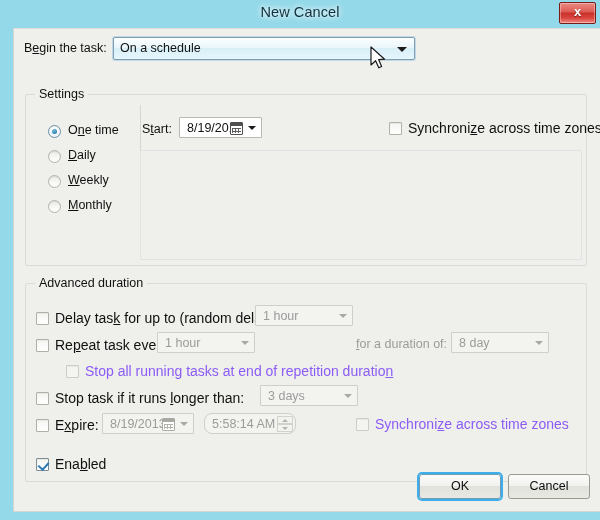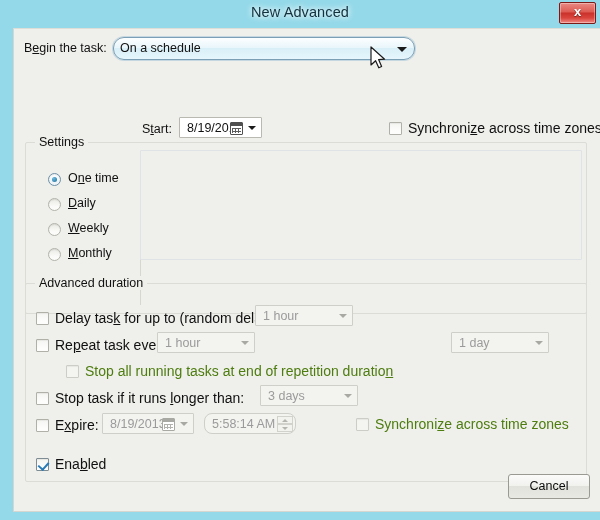--- a/index.html
+++ b/index.html
@@ -71,21 +71,21 @@
   }
   .lbl.dim { color: #9b9b9b; }
   u { text-decoration: underline; }
 
   
   #begin-label { left: 10px; top: 12px; }
 
   .combo {
     position: absolute;
     border: 1px solid #7b9fb5;
-    border-radius: 11px;
+    border-radius: 2px;
     background: linear-gradient(180deg,#fcfeff 0%, #eaf6fb 45%, #d9eff8 50%, #e6f6fc 100%);
     cursor: pointer;
   }
   .combo .val {
     position: absolute;
     left: 6px; top: 3px;
     font-size: 12.5px; color: #111;
     white-space: nowrap;
   }
   .combo .arrow {
@@ -111,21 +111,21 @@
   }
   .group > .gtitle {
     position: absolute;
     top: -8px; left: 9px;
     padding: 0 4px;
     background: #efefeb;
     font-size: 12.5px;
     color: #101010;
     white-space: nowrap;
   }
-  #settings-group { left: 11px; top: 65px; width: 562px; height: 172px; margin-top: 48px; }
+  #settings-group { left: 11px; top: 65px; width: 562px; height: 172px; }
   #advanced-group { left: 11px; top: 254px; width: 562px; height: 199px; }
 
   .vdivider {
     position: absolute;
     left: 114px; top: 10px;
     width: 1px; height: 152px;
     background: #d7d7d1;
   }
 
   
@@ -267,21 +267,21 @@
     border-width: 0 2px 2px 0;
     transform: rotate(42deg);
   }
   .cb-label {
     position: absolute;
     left: 19px; top: 0;
     font-size: 14px;
     color: #101010;
     white-space: nowrap;
   }
-  .cb-row.dim .cb-label { color: #4d7c0f; }
+  .cb-row.dim .cb-label { color: #8b5cf6; }
 
   
   #schedule-panel {
     position: absolute;
     left: 126px; top: 121px;
     width: 442px; height: 110px;
     background: #eff0ec;
     border: 1px solid #dfe3e6;
     border-radius: 1px;
   }
@@ -313,21 +313,21 @@
     width: 18px; height: 26px;
     pointer-events: none;
   }
 </style>
 </head>
 <body>
 
 <div class="window">
 
   <div class="titlebar">
-    <div class="title-text">New Advanced</div>
+    <div class="title-text">New Cancel</div>
     <div class="close-btn">
       <span>x</span>
     </div>
   </div>
 
   <div class="client">
 
     <div class="lbl" id="begin-label">B<u>e</u>gin the task:</div>
     <div class="combo" id="begin-combo">
       <div class="val">On a schedule</div>
@@ -383,22 +383,23 @@
     </div>
 
     <div class="cb-row" style="left:22px; top:308px;">
       <span class="cb-mark"></span>
       <span class="cb-label">Re<u>p</u>eat task every:</span>
     </div>
     <div class="field dim" style="left:143px; top:303px; width:98px; height:21px;">
       <div class="fval">1 hour</div>
       <span class="drop-arrow"></span>
     </div>
+    <div class="lbl dim" style="left:342px; top:308px;"><u>f</u>or a duration of:</div>
     <div class="field dim" style="left:437px; top:303px; width:98px; height:21px;">
-      <div class="fval">1 day</div>
+      <div class="fval">8 day</div>
       <span class="drop-arrow"></span>
     </div>
 
     <div class="cb-row dim" style="left:52px; top:334px;">
       <span class="cb-mark"></span>
       <span class="cb-label">Stop all running tasks at end of repetition duratio<u>n</u></span>
     </div>
 
     <div class="cb-row" style="left:22px; top:361px;">
       <span class="cb-mark"></span>
@@ -430,19 +431,20 @@
       <span class="cb-label">Synchroni<u>z</u>e across time zones</span>
     </div>
 
     <div class="cb-row checked" style="left:22px; top:427px;">
       <span class="cb-mark"></span>
       <span class="cb-label">Ena<u>b</u>led</span>
     </div>
 
   </div>
 
+  <div class="btn default" id="ok-button">OK</div>
   <div class="btn" id="cancel-button">Cancel</div>
 
   <svg id="cursor" viewBox="0 0 18 26">
     <polygon points="1,1 1,19 5.6,14.7 8.8,21.8 11.6,20.5 8.6,13.6 14.6,13.2" fill="#ffffff" stroke="#1b1b1b" stroke-width="1.2" stroke-linejoin="round"></polygon>
   </svg>
 
 </div>
 
 </body></html>

